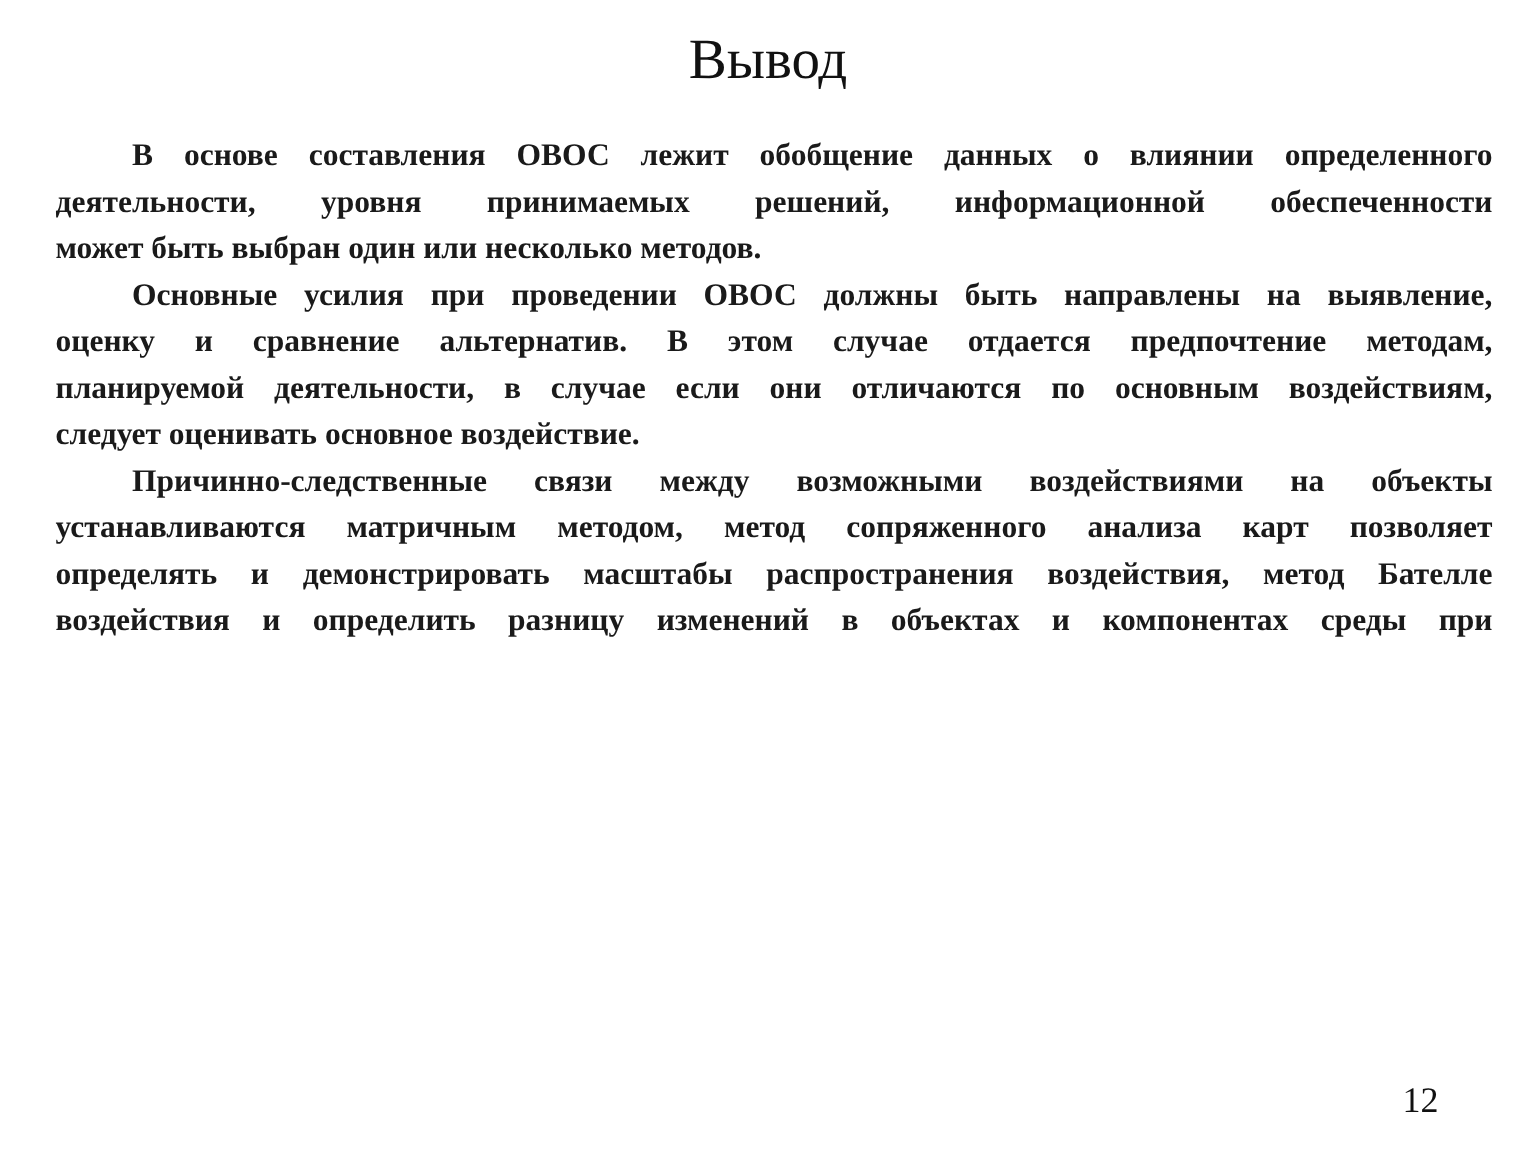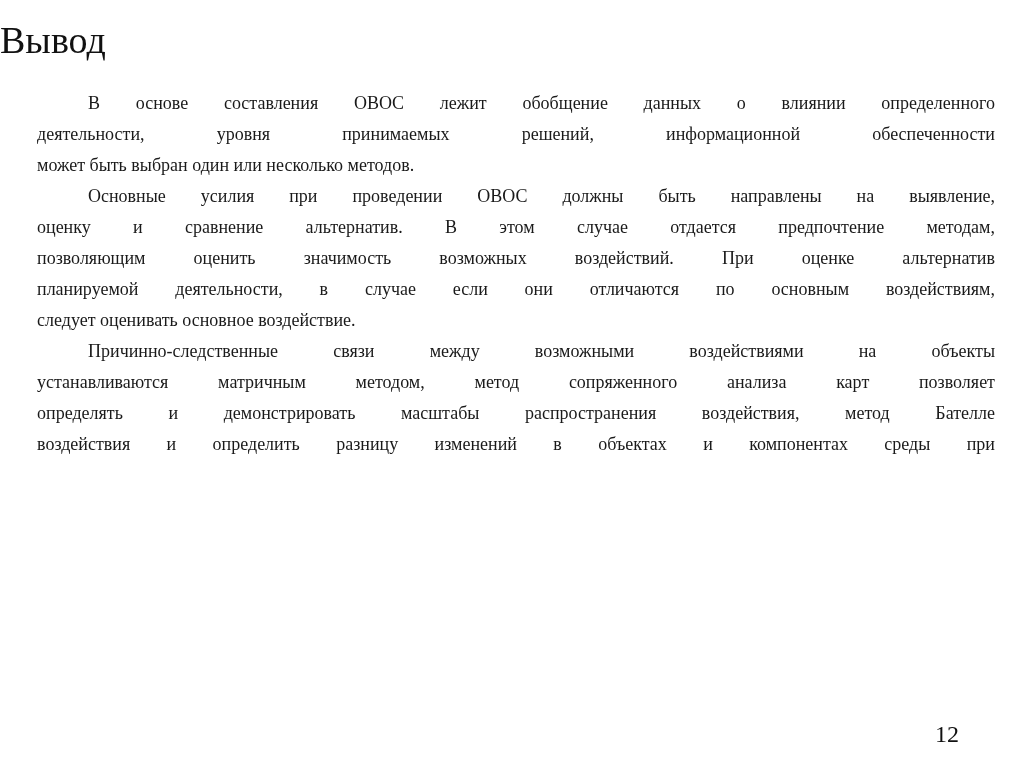--- a/index.html
+++ b/index.html
@@ -13,39 +13,41 @@
       position: relative;
       overflow: hidden;
       font-family: "Liberation Serif", "DejaVu Serif", serif;
       color: #1a1a1a;
     }
     .slide-title {
       position: absolute;
       top: 16px;
       left: 0;
       width: 1024px;
+      text-align: center;
       font-size: 38px;
       line-height: 48px;
       color: #111111;
     }
     .content {
       position: absolute;
       top: 88px;
       left: 37px;
       width: 958px;
     }
     .line {
       display: block;
-      font-size: 18px;
+      font-size: 21px;
       line-height: 31px;
       height: 31px;
       white-space: nowrap;
       text-align: justify;
       text-align-last: justify;
       overflow: hidden;
+      font-weight: bold;
     }
     .line.indent {
       padding-left: 51px;
     }
     .line.last {
       text-align-last: left;
     }
     .page-number {
       position: absolute;
       left: 935px;
@@ -63,21 +65,20 @@
 
   <div class="content">
     <div>
       <span class="line indent">В основе составления ОВОС лежит обобщение данных о влиянии определенного</span>
       <span class="line">деятельности, уровня принимаемых решений, информационной обеспеченности</span>
       <span class="line last">может быть выбран один или несколько методов.</span>
     </div>
     <div>
       <span class="line indent">Основные усилия при проведении ОВОС должны быть направлены на выявление,</span>
       <span class="line">оценку и сравнение альтернатив. В этом случае отдается предпочтение методам,</span>
-      <span class="line">позволяющим оценить значимость возможных воздействий. При оценке альтернатив</span>
       <span class="line">планируемой деятельности, в случае если они отличаются по основным воздействиям,</span>
       <span class="line last">следует оценивать основное воздействие.</span>
     </div>
     <div>
       <span class="line indent">Причинно-следственные связи между возможными воздействиями на объекты</span>
       <span class="line">устанавливаются матричным методом, метод сопряженного анализа карт позволяет</span>
       <span class="line">определять и демонстрировать масштабы распространения воздействия, метод Бателле</span>
       <span class="line">воздействия и определить разницу изменений в объектах и компонентах среды при</span>
     </div>
   </div>

